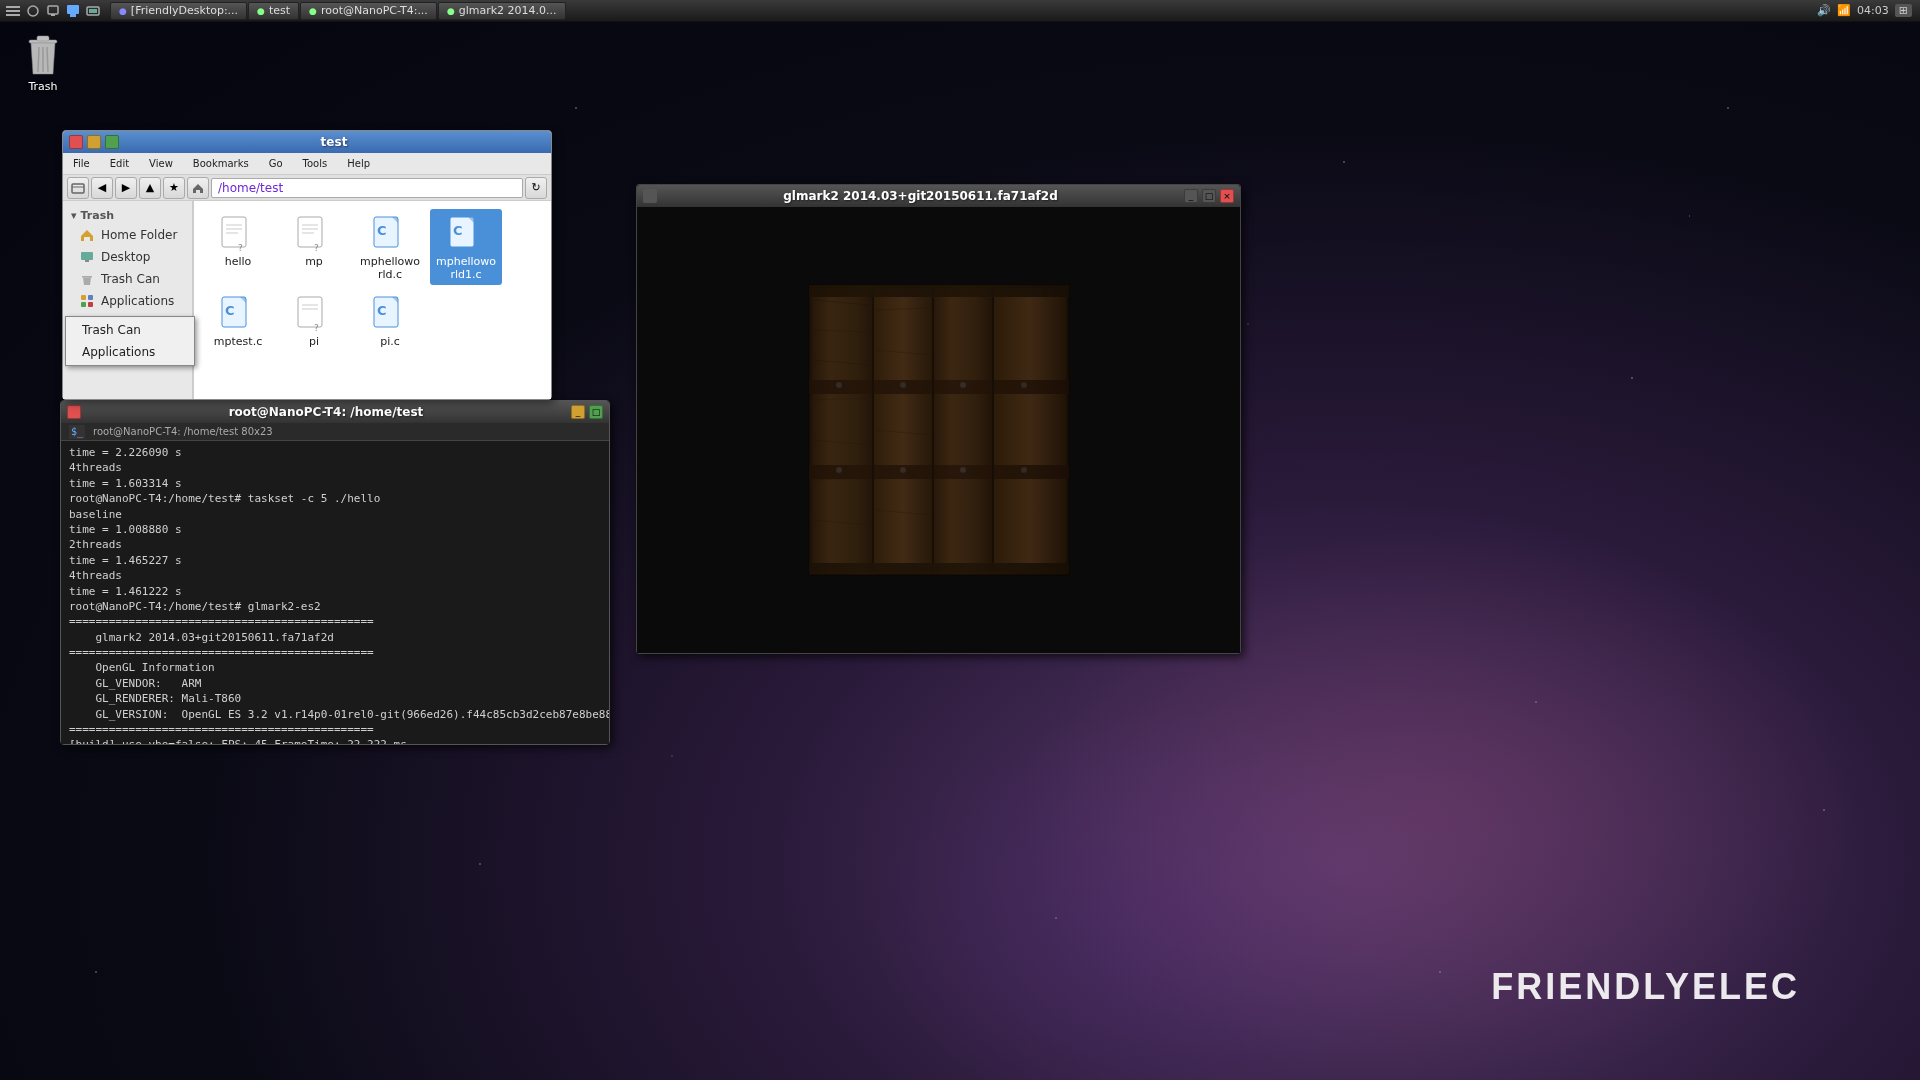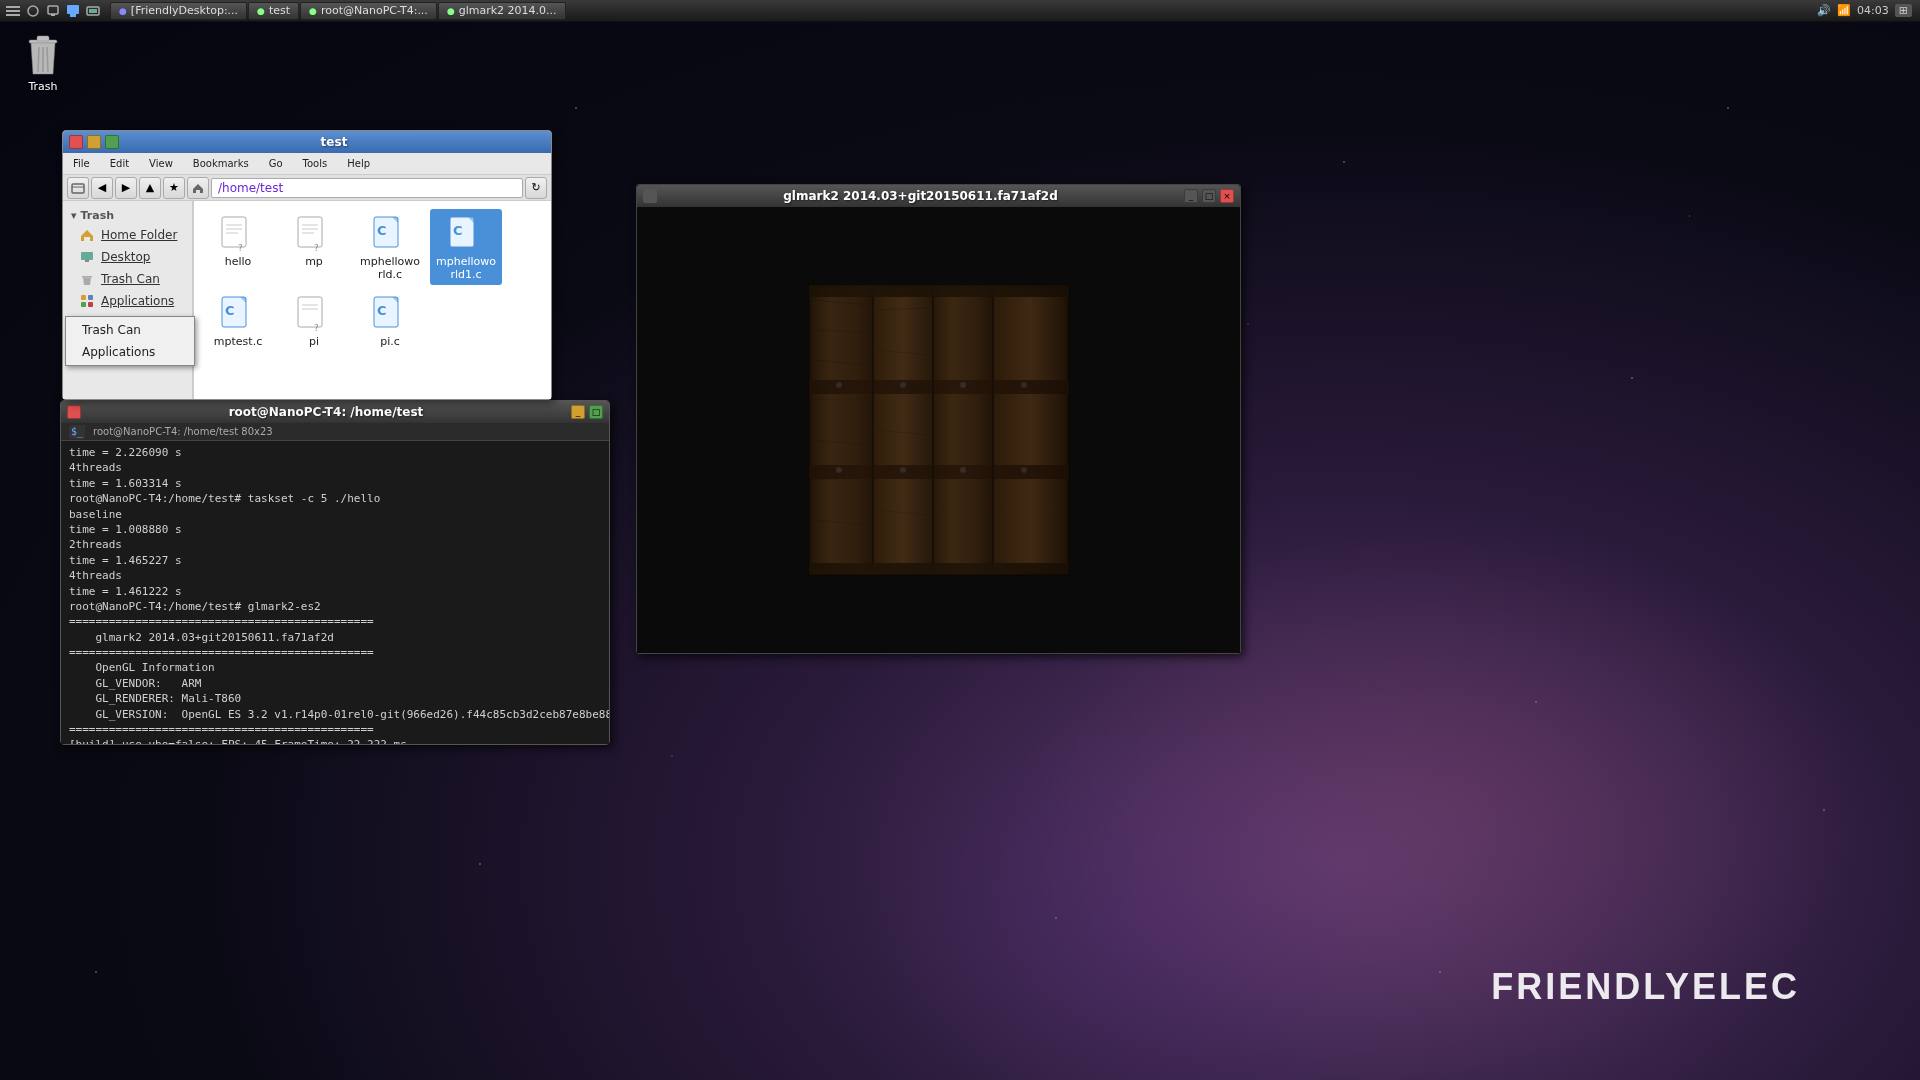--- a/index.html
+++ b/index.html
@@ -299,21 +299,20 @@
     }
 
     .sidebar-item {
       padding: 3px 8px 3px 16px;
       font-size: 12px;
       color: #333;
       cursor: pointer;
       display: flex;
       align-items: center;
       gap: 6px;
-      text-decoration: underline;
     }
 
     .sidebar-icon {
       width: 16px;
       height: 16px;
       display: flex;
       align-items: center;
       justify-content: center;
     }
 

